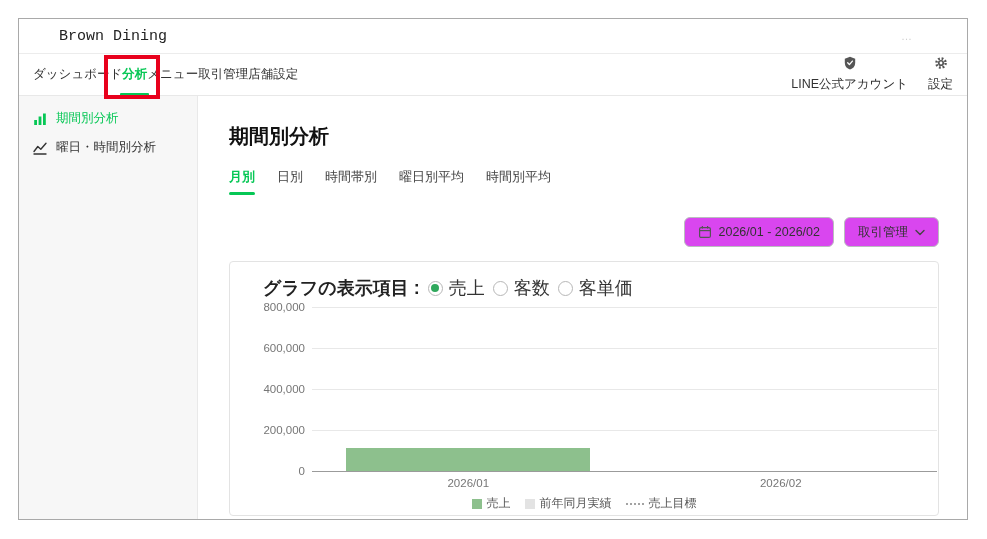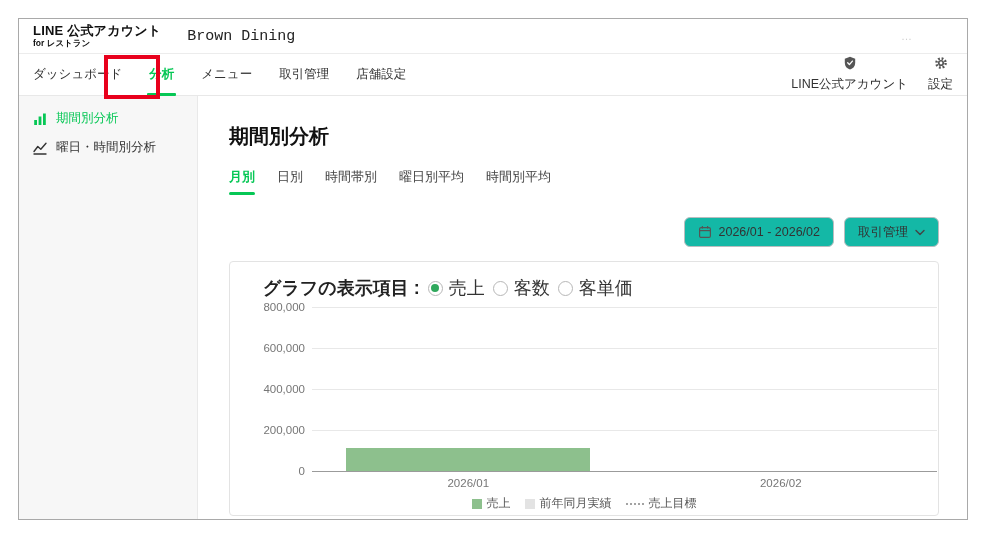--- a/index.html
+++ b/index.html
@@ -15,41 +15,41 @@
   }
   
   .header-bar{flex:none;height:35px;border-bottom:1px solid #ececec;display:flex;align-items:center;padding:0 14px;box-sizing:border-box;}
   .logo{display:flex;flex-direction:column;justify-content:center;line-height:1;cursor:pointer;}
   .logo-line1{font-size:13px;font-weight:bold;color:#111;letter-spacing:.2px;}
   .logo-line2{font-size:8.5px;font-weight:bold;color:#111;margin-top:2px;}
   .account-name{margin-left:26px;font-size:15px;color:#222;font-family:Liberation Mono, monospace;}
   .header-ellipsis{margin-left:auto;margin-right:40px;color:#cfcfcf;font-size:11px;letter-spacing:1px;}
   
   .nav-bar{flex:none;height:42px;border-bottom:1px solid #e8e8e8;display:flex;align-items:center;padding:0 14px;box-sizing:border-box;position:relative;}
-  .nav-left{display:flex;align-items:center;gap:27px;font-size:12.5px;color:#333;}
+  .nav-left{display:flex;align-items:center;font-size:12.5px;color:#333;}
   .nav-item{position:relative;cursor:pointer;white-space:nowrap;padding:13px 0;}
   .nav-item.active{color:#06c755;font-weight:bold;}
   .nav-item.active .nav-underline{position:absolute;left:-2px;right:-2px;bottom:0;height:3px;background:#06c755;border-radius:1px;}
   .nav-right{margin-left:auto;display:flex;align-items:center;gap:20px;font-size:12.5px;color:#333;}
   .nav-right-item{display:flex;align-items:center;gap:6px;cursor:pointer;white-space:nowrap;flex-direction:column;}
   .icon{display:inline-flex;align-items:center;justify-content:center;line-height:0;}
   .annotation-box{position:absolute;left:85px;top:1px;width:48px;height:36px;border:4px solid #e8001c;z-index:6;pointer-events:none;}
   
   .body-row{flex:1;display:flex;min-height:0;}
   .sidebar{flex:none;width:179px;background:#f7f7f7;border-right:1px solid #e9e9e9;box-sizing:border-box;padding-top:8px;}
   .sidebar-item{height:29px;display:flex;align-items:center;gap:9px;padding:0 14px;font-size:12.5px;color:#333;cursor:pointer;}
   .sidebar-item.active{color:#06c755;}
   .main{flex:1;position:relative;background:#fff;}
   .page-title{position:absolute;left:31px;top:27px;font-size:20px;font-weight:bold;color:#111;}
   .tabs{position:absolute;left:31px;top:72px;display:flex;gap:22px;font-size:13px;color:#444;}
   .tab{position:relative;cursor:pointer;padding-bottom:9px;white-space:nowrap;}
   .tab.active{color:#06c755;font-weight:bold;}
   .tab.active .tab-underline{position:absolute;left:0;right:0;bottom:0;height:3px;background:#06c755;border-radius:2px;}
   .toolbar{position:absolute;right:28px;top:121px;display:flex;gap:10px;}
-  .btn{height:30px;border:1px solid #babdbf;border-radius:6px;background:#14b8a6;display:flex;align-items:center;gap:7px;padding:0 13px;font-size:12.5px;color:#333;cursor:pointer;box-sizing:border-box;white-space:nowrap;}
+  .btn{height:30px;border:1px solid #babdbf;border-radius:6px;background:#d946ef;display:flex;align-items:center;gap:7px;padding:0 13px;font-size:12.5px;color:#333;cursor:pointer;box-sizing:border-box;white-space:nowrap;}
   .panel{position:absolute;left:31px;right:28px;top:165px;height:255px;border:1px solid #e3e3e3;border-radius:4px;box-sizing:border-box;}
   .metric-row{position:absolute;left:33px;top:14px;display:flex;align-items:center;gap:8px;font-size:18px;color:#222;}
   .metric-label{font-weight:bold;}
   .radio-option{display:flex;align-items:center;gap:6px;cursor:pointer;color:#333;}
   .radio-circle{width:15px;height:15px;border-radius:50%;border:1px solid #b7b7b7;background:#fff;box-sizing:border-box;position:relative;}
   .radio-circle.selected::after{content:"";position:absolute;left:2.5px;top:2.5px;width:8px;height:8px;border-radius:50%;background:#2fa85c;}
   .chart{position:absolute;left:0;top:0;right:0;bottom:0;}
   .gridline{position:absolute;height:1px;background:#e8e8e8;}
   .gridline.axis{background:#9b9b9b;}
   .ytick{position:absolute;width:75px;text-align:right;font-size:11.5px;color:#767676;transform:translateY(-50%);}
@@ -59,24 +59,20 @@
   .legend-item{display:flex;align-items:center;gap:5px;}
   .legend-swatch{width:10px;height:10px;display:inline-block;}
   .legend-dotted{width:18px;height:0;border-top:2px dotted #a3a3a3;display:inline-block;}
 </style>
 </head>
 <body>
 
 <div class="frame">
 
   <div class="header-bar">
-    <div class="logo">
-      <span class="logo-line1">LINE 公式アカウント</span>
-      <span class="logo-line2">for レストラン</span>
-    </div>
     <span class="account-name">Brown Dining</span>
     <span class="header-ellipsis">…</span>
   </div>
 
   <div class="nav-bar">
     <div class="nav-left">
         <div class="nav-item"><span>ダッシュボード</span></div>
         <div class="nav-item active"><span>分析</span><span class="nav-underline"></span></div>
         <div class="nav-item"><span>メニュー</span></div>
         <div class="nav-item"><span>取引管理</span></div>

